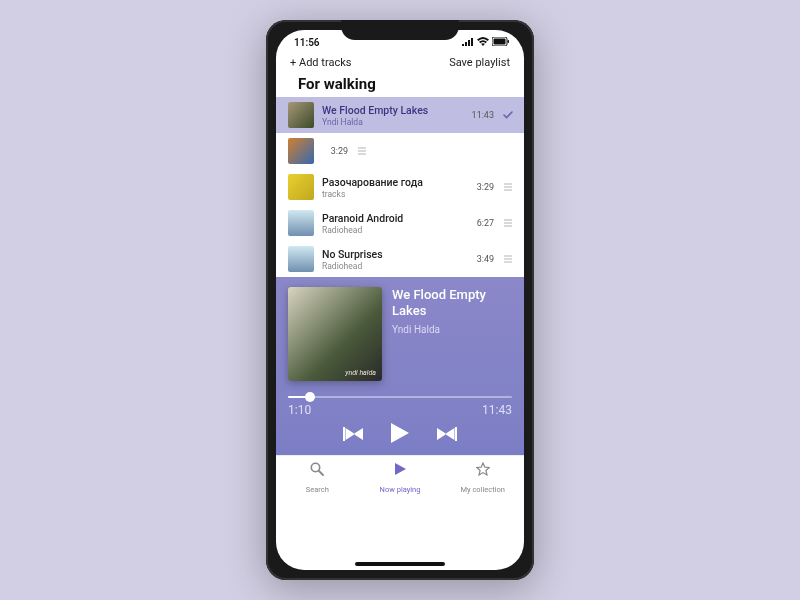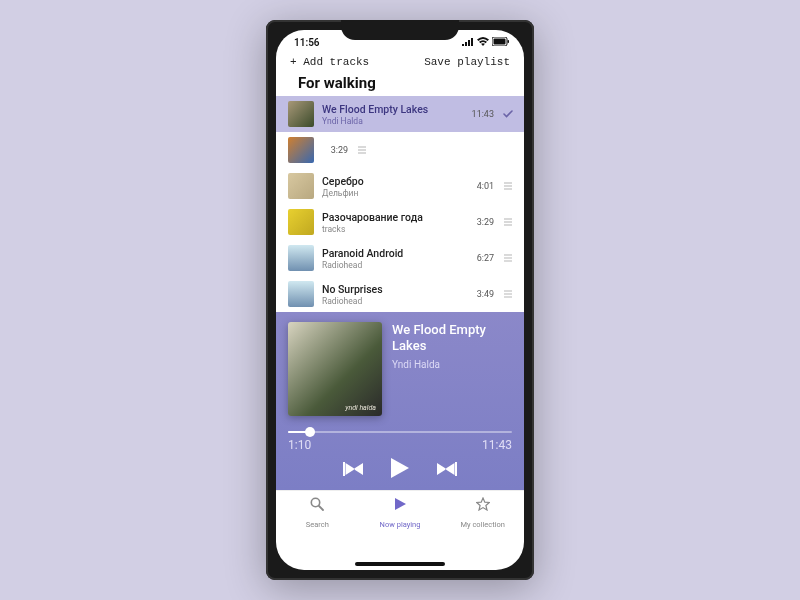--- a/index.html
+++ b/index.html
@@ -10,21 +10,21 @@
     display: flex;
     align-items: center;
     justify-content: center;
     font-family: -apple-system, BlinkMacSystemFont, "Segoe UI", Roboto, Arial, sans-serif;
     overflow: hidden;
   }
   .phone {
     width: 268px;
     height: 560px;
     background: #1a1a1a;
-    border-radius: 9px;
+    border-radius: 20px;
     padding: 10px;
     box-shadow: 0 8px 40px rgba(0,0,0,0.3), inset 0 0 0 2px #333;
     position: relative;
   }
   .screen {
     width: 100%;
     height: 100%;
     background: #ffffff;
     border-radius: 28px;
     overflow: hidden;
@@ -52,21 +52,20 @@
     font-weight: 600;
     color: #111;
   }
   .status-icons { display:flex; gap:3px; align-items:center; }
   .topbar {
     display:flex;
     justify-content: space-between;
     padding: 2px 14px 4px;
     font-size: 11px;
     color:#222;
-    font-family:Liberation Mono, monospace;
   }
   .topbar span { cursor:pointer;}
   .title {
     font-size: 15px;
     font-weight: 700;
     padding: 2px 22px 4px;
     color:#111;
   }
   .tracklist {
     flex:1;
@@ -189,35 +188,20 @@
           <div class="tdur">3:29</div>
           <div class="thandle">
             <svg width="8" height="12" viewBox="0 0 8 12">
               <line x1="0" y1="3" x2="8" y2="3" stroke="#ccc" stroke-width="1.4"></line>
               <line x1="0" y1="6" x2="8" y2="6" stroke="#ccc" stroke-width="1.4"></line>
               <line x1="0" y1="9" x2="8" y2="9" stroke="#ccc" stroke-width="1.4"></line>
             </svg>
           </div>
         </div>
         <div class="track">
-          <div class="art" style="background: linear-gradient(135deg, rgb(216, 200, 160), rgb(184, 168, 128));"></div>
-          <div class="tinfo">
-            <div class="ttitle">Серебро</div>
-            <div class="tartist">Дельфин</div>
-          </div>
-          <div class="tdur">4:01</div>
-          <div class="thandle">
-            <svg width="8" height="12" viewBox="0 0 8 12">
-              <line x1="0" y1="3" x2="8" y2="3" stroke="#ccc" stroke-width="1.4"></line>
-              <line x1="0" y1="6" x2="8" y2="6" stroke="#ccc" stroke-width="1.4"></line>
-              <line x1="0" y1="9" x2="8" y2="9" stroke="#ccc" stroke-width="1.4"></line>
-            </svg>
-          </div>
-        </div>
-        <div class="track">
           <div class="art" style="background: linear-gradient(135deg, rgb(232, 208, 48), rgb(192, 168, 32));"></div>
           <div class="tinfo">
             <div class="ttitle">Разочарование года</div>
             <div class="tartist">tracks</div>
           </div>
           <div class="tdur">3:29</div>
           <div class="thandle">
             <svg width="8" height="12" viewBox="0 0 8 12">
               <line x1="0" y1="3" x2="8" y2="3" stroke="#ccc" stroke-width="1.4"></line>
               <line x1="0" y1="6" x2="8" y2="6" stroke="#ccc" stroke-width="1.4"></line>

